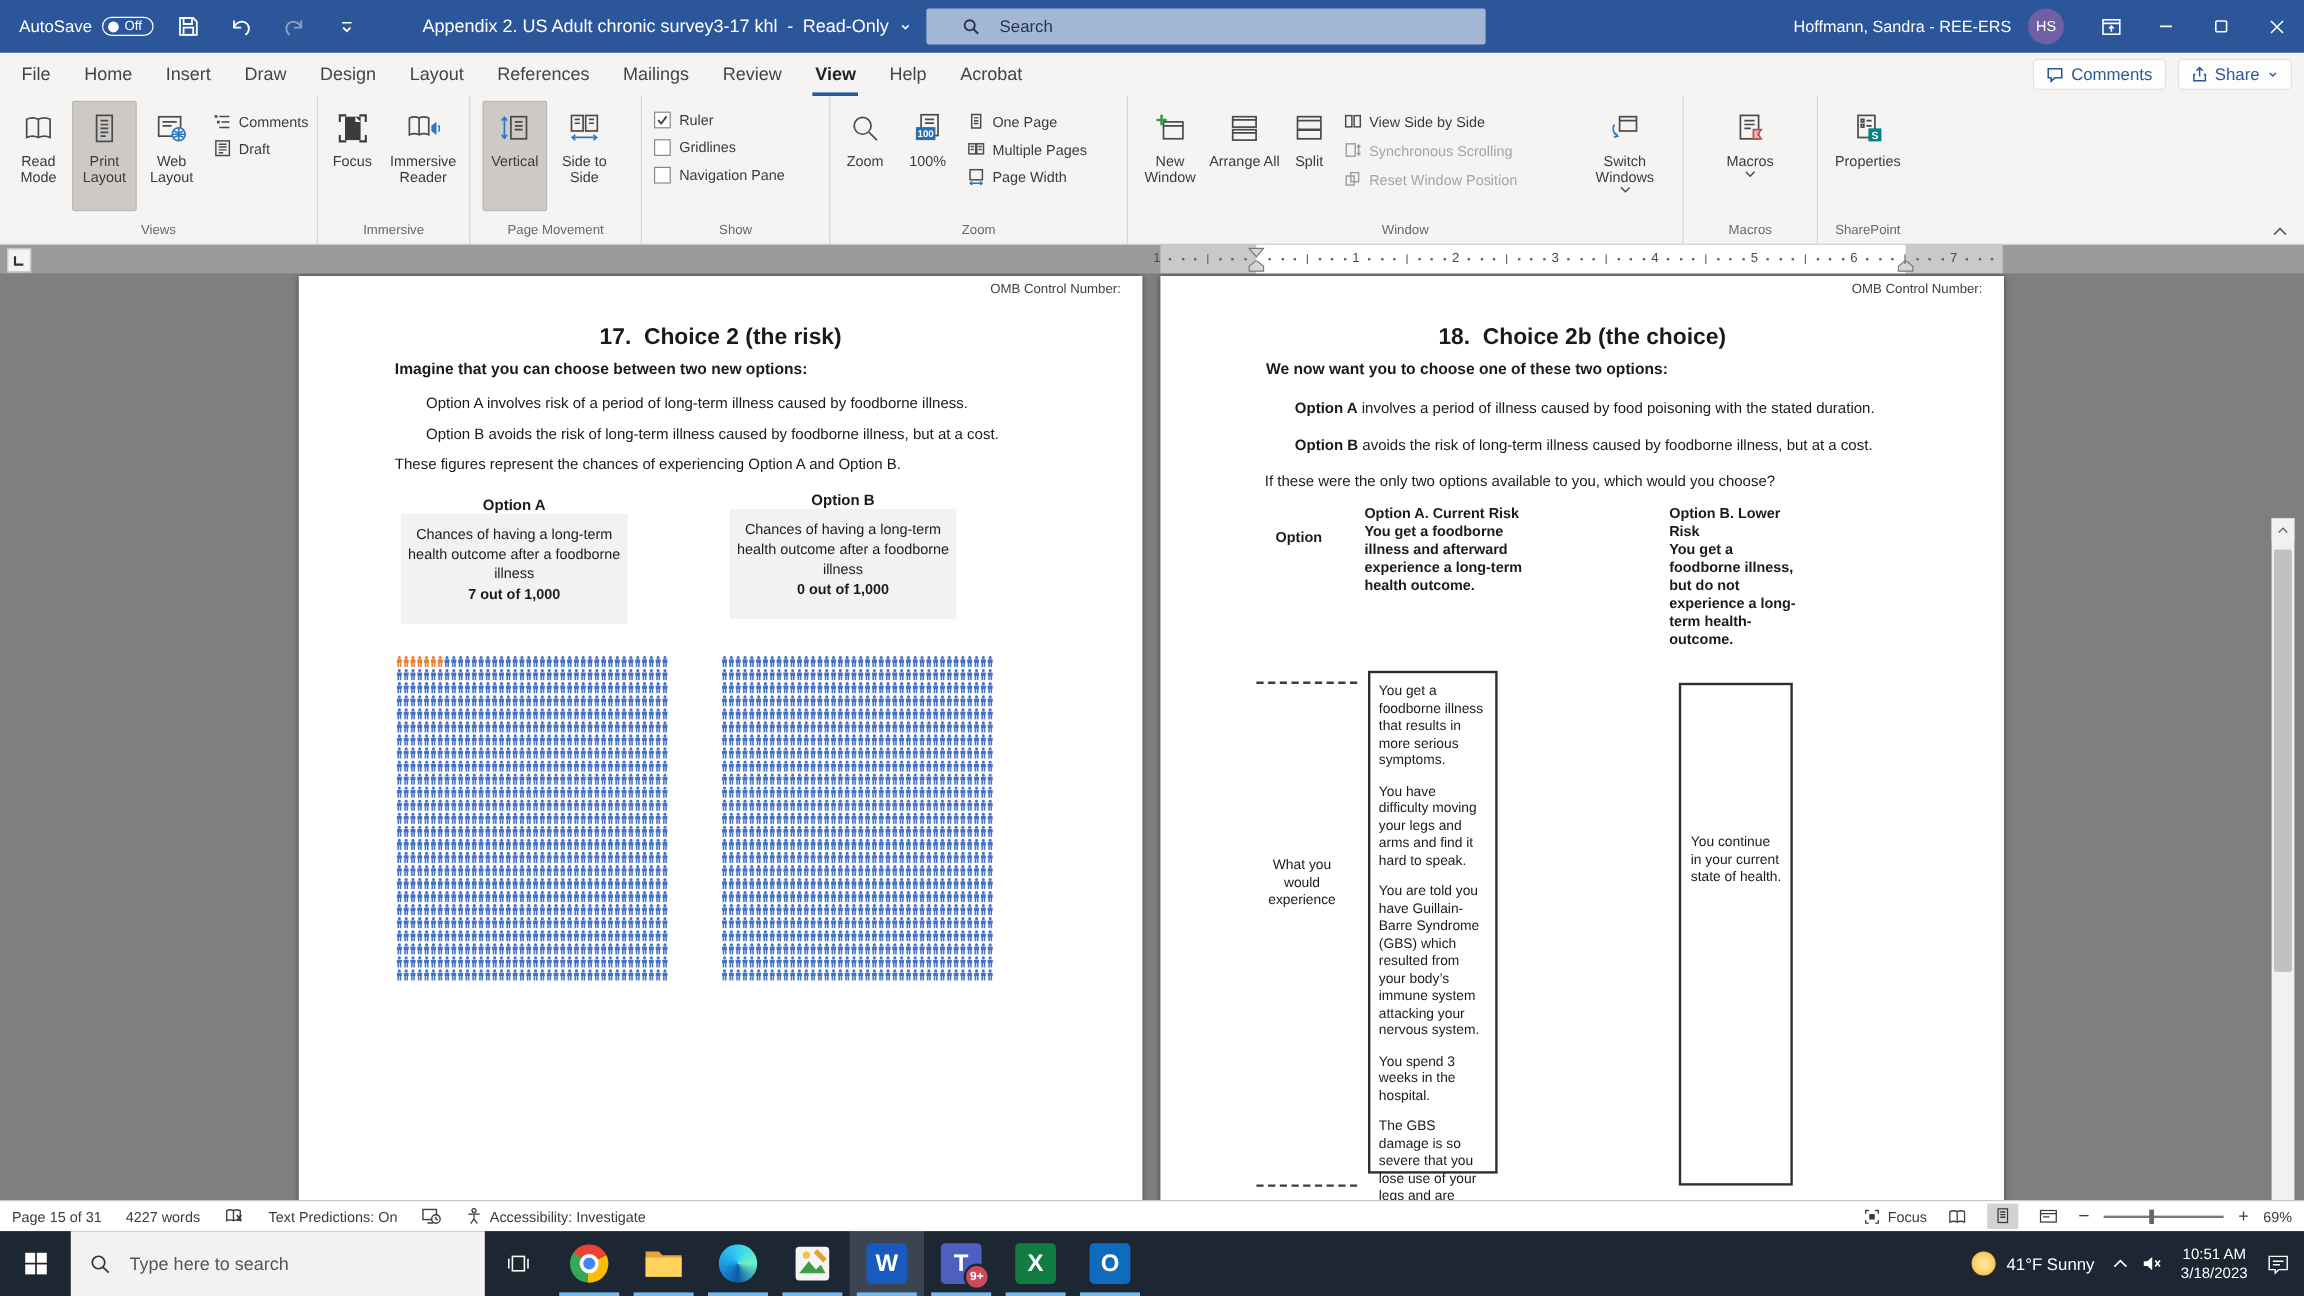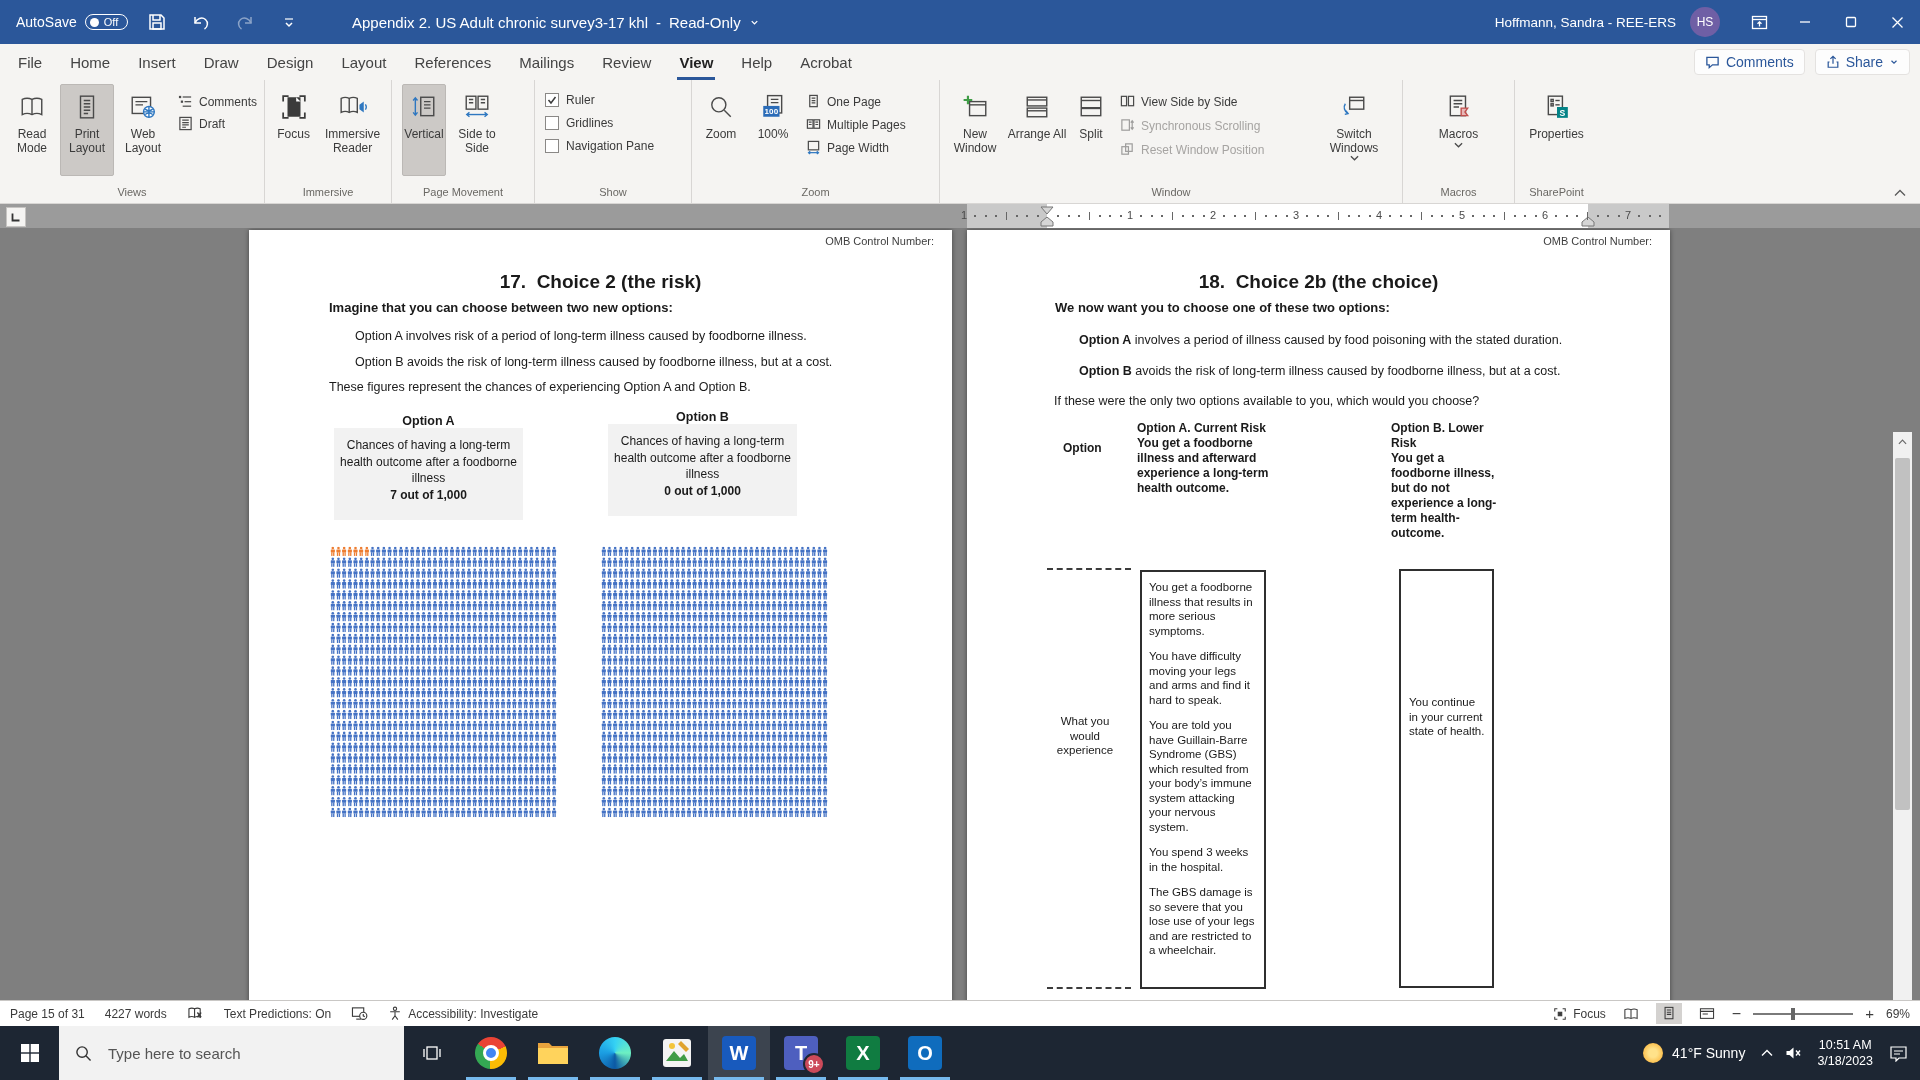--- a/index.html
+++ b/index.html
@@ -177,20 +177,29 @@
     <div class="doctitle">
       <span>Appendix 2. US Adult chronic survey3-17 khl</span>
       <span>-</span>
       <span>Read-Only</span>
       <span>
           <svg width="11" height="11" viewBox="0 0 12 12">
             <path d="M3 4.5l3 3 3-3" stroke="#fff" fill="none" stroke-width="1.4"></path>
           </svg>
         </span>
     </div>
+    <div class="tb-search">
+      <span>
+          <svg width="15" height="15" viewBox="0 0 16 16">
+            <circle cx="6.5" cy="6.5" r="4.5"></circle>
+            <path d="M10 10l4 4"></path>
+          </svg>
+        </span>
+      <input placeholder="Search" style="">
+    </div>
     <div class="tb-right">
       <span class="username">Hoffmann, Sandra - REE-ERS</span>
       <span class="avatar">
           <span>HS</span>
         </span>
       <div class="winbtn">
         <span>
             <svg width="17" height="17" viewBox="0 0 17 17">
               <rect x="1.5" y="2.5" width="14" height="12"></rect>
               <path d="M1.5 5.5h14"></path>
@@ -346,21 +355,21 @@
               </svg>
             </span>
           <span class="lb">Immersive Reader</span>
         </div>
       </div>
       <div class="rgl">Immersive</div>
     </div>
 
     <div class="rgroup" style="width:143px">
       <div class="rgc" style="padding-left:10px">
-        <div class="rbtn sel" style="width:44px">
+        <div class="rbtn sel" style="width:54px">
           <span class="ic">
               <svg class="ric" width="26" height="26" viewBox="0 0 24 24">
                 <rect x="9" y="3" width="12" height="17"></rect>
                 <path d="M12 7h6M12 10h6M12 13h6"></path>
                 <path d="M4 4v15" stroke="#2e77c0"></path>
                 <path d="M2 6l2-2.5L6 6M2 17l2 2.5L6 17" stroke="#2e77c0"></path>
               </svg>
             </span>
           <span class="lb">Vertical</span>
         </div>
@@ -2732,21 +2741,21 @@
       <div class="colhead" style="left:424px;top:191px;width:110px">
         <span>Option B. Lower Risk</span><br>
         <span>You get a foodborne illness, but do not experience a long-term health-outcome.</span>
       </div>
 
       <div class="dashline" style="left:80px;top:338px"></div>
       <div class="dashline" style="left:80px;top:757px"></div>
 
       <div class="rowlabel" style="left:83px;top:484px;width:70px">What you would experience</div>
 
-      <div class="expbox" style="left:173px;top:340px;width:126px;height:419px;padding:8px 7px">
+      <div class="expbox" style="left:173px;top:329px;width:108px;height:419px;padding:8px 7px">
           <p>You get a foodborne illness that results in more serious symptoms.</p>
           <p>You have difficulty moving your legs and arms and find it hard to speak.</p>
           <p>You are told you have Guillain-Barre Syndrome (GBS) which resulted from your body’s immune system attacking your nervous system.</p>
           <p>You spend 3 weeks in the hospital.</p>
           <p>The GBS damage is so severe that you lose use of your legs and are restricted to a wheelchair.</p>
         </div>
 
       <div class="expbox" style="left:432px;top:339px;width:95px;height:419px">
         <p style="margin:124px 6px 0 8px">You continue in your current state of health.</p>
       </div>

